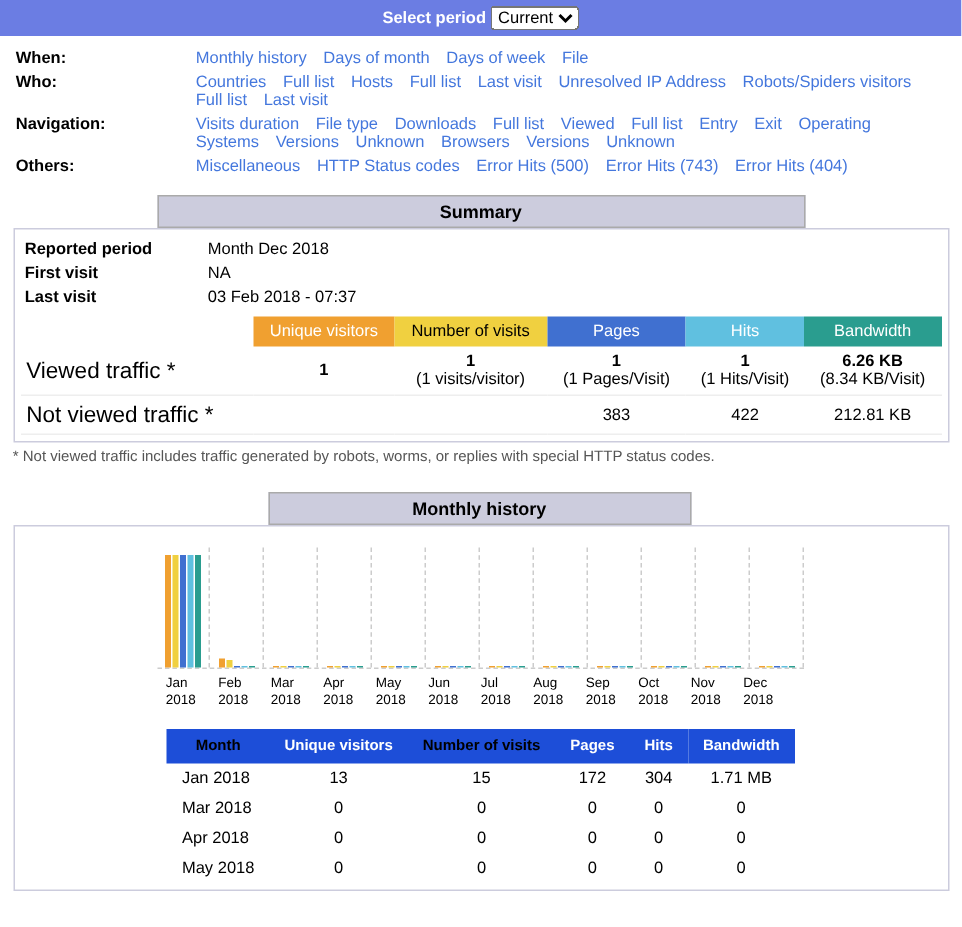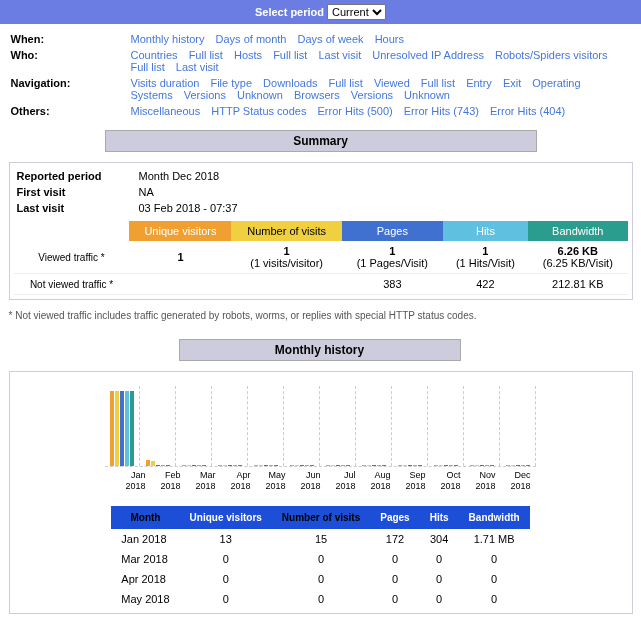--- a/index.html
+++ b/index.html
@@ -4,60 +4,60 @@
 <style>
   body { margin: 0; font-family: Verdana, Arial, sans-serif; font-size: 11px; color: #000; background: #fff; }
   .period-bar { background: #6b7de3; text-align: center; padding: 4px 0; color: #fff; font-weight: bold; font-size: 11px; }
   .period-bar select { font-size: 11px; }
   .filters { width: 624px; margin: 6px auto 0 auto; }
   .filters td.label { font-weight: bold; width: 118px; vertical-align: top; padding: 1px 0; }
   .filters td.links { padding: 1px 0; }
   .filters a { color: #4477DD; text-decoration: none; margin-right: 8px; }
   .section-title-wrap { width: 624px; margin: 10px auto 0 auto; position: relative; }
   .section-title { background: #ccccdd; border: 1px solid #aaa; text-align: center; font-weight: bold; padding: 3px 0; width: 430px; margin: 0 auto; font-size: 12px; }
-  .panel { border: 1px solid #ccccdd; width: 624px; margin: 10px auto; box-sizing: border-box; padding: 4px; }
+  .panel { border: 1px solid #ccccdd; width: 624px; margin: 0 auto; box-sizing: border-box; padding: 4px; }
   .kv { width: 100%; }
   .kv td.k { font-weight: bold; width: 118px; }
   .metrics { width: 100%; border-collapse: collapse; margin-top: 4px; }
   .metrics th { color: #fff; font-weight: normal; padding: 4px; font-size: 11px; text-align: center; }
   .metrics td { text-align: center; padding: 4px; border-bottom: 1px solid #eee; }
-  .metrics td.rowhdr { text-align: center; font-size: 10px; }
+  .metrics td.rowhdr { text-align: left; font-size: 15px; }
   .uvh { background: #f0a030; color:#fff;}
   .nvh { background: #f0d040; color:#000 !important;}
   .pgh { background: #4070d0; color:#fff;}
   .hth { background: #60c0e0; color:#fff;}
   .bwh { background: #2a9d8f; color:#fff;}
   .note { width: 624px; margin: 4px auto 0 auto; font-size: 10px; color: #555; }
   .chart-wrap { text-align: center; padding: 10px 0 4px 0; }
   .bars { display: inline-flex; align-items: flex-end; height: 80px; gap: 1px; border-bottom: 1px dashed #ccc; padding-bottom:0; }
   .barcell { width: 34px; display: flex; align-items: flex-end; justify-content: center; gap:1px; height:80px; border-right:1px dashed #ccc;}
   .bar { width: 4px; }
   .b-uv{background:#f0a030;} .b-nv{background:#f0d040;} .b-pg{background:#4070d0;} .b-ht{background:#60c0e0;} .b-bw{background:#2a9d8f;}
   .barlabels { display: inline-flex; }
-  .barlabel { width: 35px; font-size: 9px; text-align: right; line-height: 1.2; padding-top:2px;}
+  .barlabel { width: 35px; font-size: 9px; text-align: left; line-height: 1.2; padding-top:2px;}
   .mh-table { border-collapse: collapse; margin: 10px auto 0 auto; }
   .mh-table th { padding: 6px 10px; font-size: 10px; background:#1d4ed8; color:#000;}
   .mh-table th.uvh, .mh-table th.pgh, .mh-table th.hth, .mh-table th.bwh { color:#fff; }
   .mh-table th.nvh { color:#000; }
   .mh-table td { padding: 4px 10px; text-align: center; font-size: 11px; }
   .mh-table td.m { text-align: left; }
 </style>
 </head>
 <body>
 
 <div class="period-bar">
   <span>Select period</span>
   <select><option>Current</option></select>
 </div>
 
 <table class="filters">
   <tbody>
       <tr>
         <td class="label">When:</td>
-        <td class="links"><a href="#">Monthly history</a> <a href="#">Days of month</a> <a href="#">Days of week</a> <a href="#">Hours</a> </td>
+        <td class="links"><a href="#">Monthly history</a> <a href="#">Days of month</a> <a href="#">Days of week</a> <a href="#">File</a> </td>
       </tr>
   <tr>
         <td class="label">Who:</td>
         <td class="links"><a href="#">Countries</a> <a href="#">Full list</a> <a href="#">Hosts</a> <a href="#">Full list</a> <a href="#">Last visit</a> <a href="#">Unresolved IP Address</a> <a href="#">Robots/Spiders visitors</a> <a href="#">Full list</a> <a href="#">Last visit</a> </td>
       </tr>
   <tr>
         <td class="label">Navigation:</td>
         <td class="links"><a href="#">Visits duration</a> <a href="#">File type</a> <a href="#">Downloads</a> <a href="#">Full list</a> <a href="#">Viewed</a> <a href="#">Full list</a> <a href="#">Entry</a> <a href="#">Exit</a> <a href="#">Operating Systems</a> <a href="#">Versions</a> <a href="#">Unknown</a> <a href="#">Browsers</a> <a href="#">Versions</a> <a href="#">Unknown</a> </td>
       </tr>
   <tr>
@@ -96,21 +96,21 @@
       <th class="pgh">Pages</th>
       <th class="hth">Hits</th>
       <th class="bwh">Bandwidth</th>
     </tr>
     <tr>
       <td class="rowhdr">Viewed traffic *</td>
       <td><b>1</b></td>
       <td><b>1</b><br><span>(1 visits/visitor)</span></td>
       <td><b>1</b><br><span>(1 Pages/Visit)</span></td>
       <td><b>1</b><br><span>(1 Hits/Visit)</span></td>
-      <td><b>6.26 KB</b><br><span>(6.25 KB/Visit)</span></td>
+      <td><b>6.26 KB</b><br><span>(8.34 KB/Visit)</span></td>
     </tr>
     <tr>
       <td class="rowhdr">Not viewed traffic *</td>
       <td></td>
       <td></td>
       <td>383</td>
       <td>422</td>
       <td>212.81 KB</td>
     </tr>
   </tbody>

